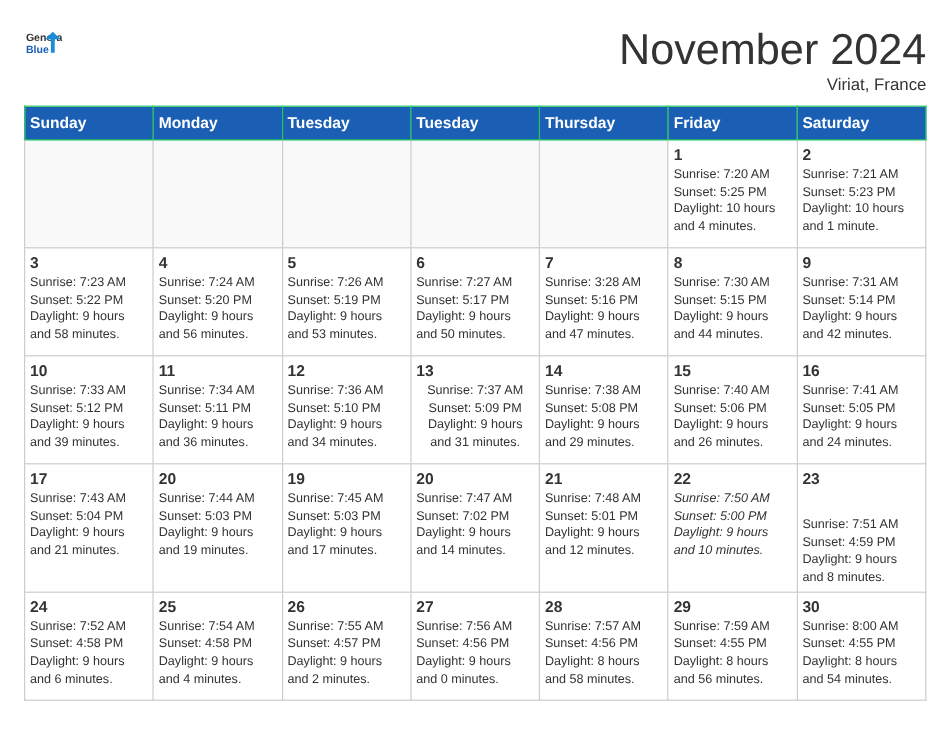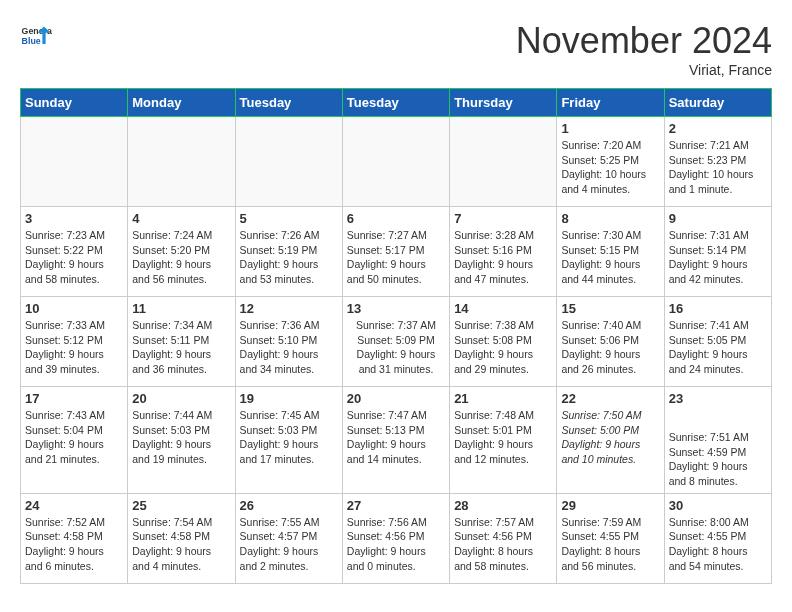--- a/index.html
+++ b/index.html
@@ -245,21 +245,21 @@
         <td>
           <div class="day-num">19</div>
           <div class="day-info" style="white-space: pre-line;">Sunrise: 7:45 AM
 Sunset: 5:03 PM
 Daylight: 9 hours
 and 17 minutes.</div>
         </td>
         <td>
           <div class="day-num">20</div>
           <div class="day-info" style="white-space: pre-line;">Sunrise: 7:47 AM
-Sunset: 5:13 PM
+Sunset: 7:02 PM
 Daylight: 9 hours
 and 14 minutes.</div>
         </td>
         <td>
           <div class="day-num">21</div>
           <div class="day-info" style="white-space: pre-line;">Sunrise: 7:48 AM
 Sunset: 5:01 PM
 Daylight: 9 hours
 and 12 minutes.</div>
         </td>

